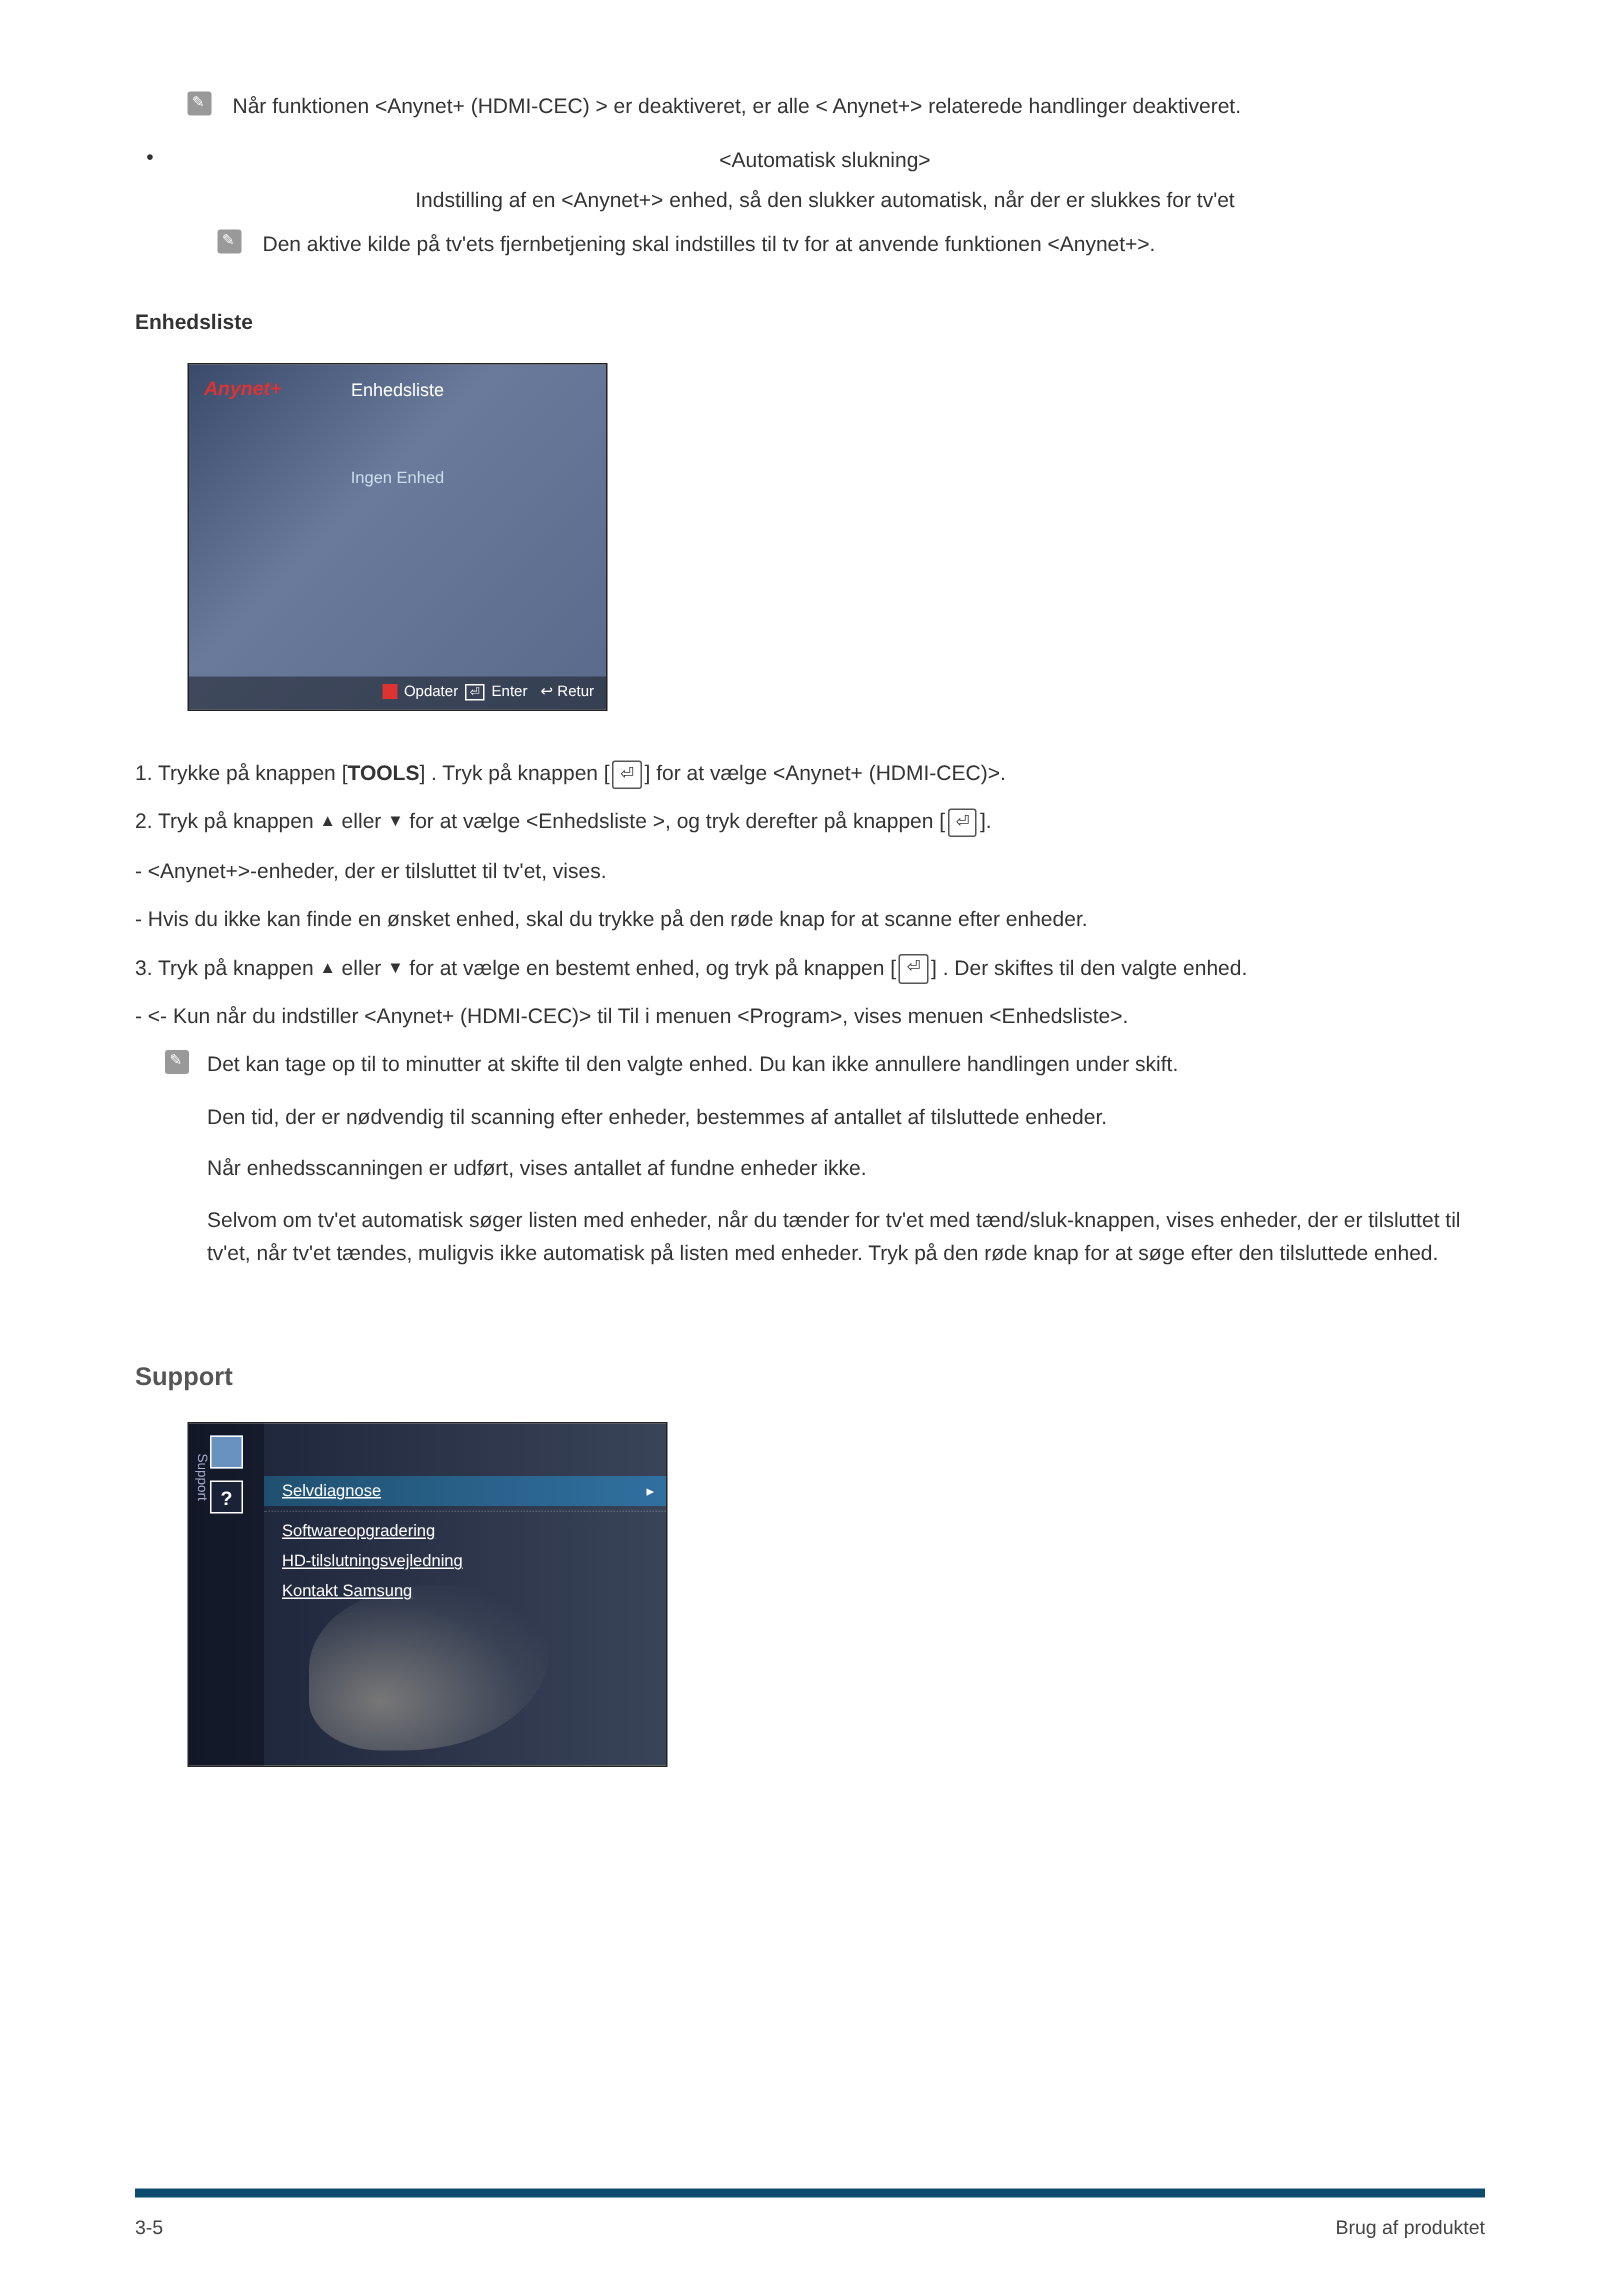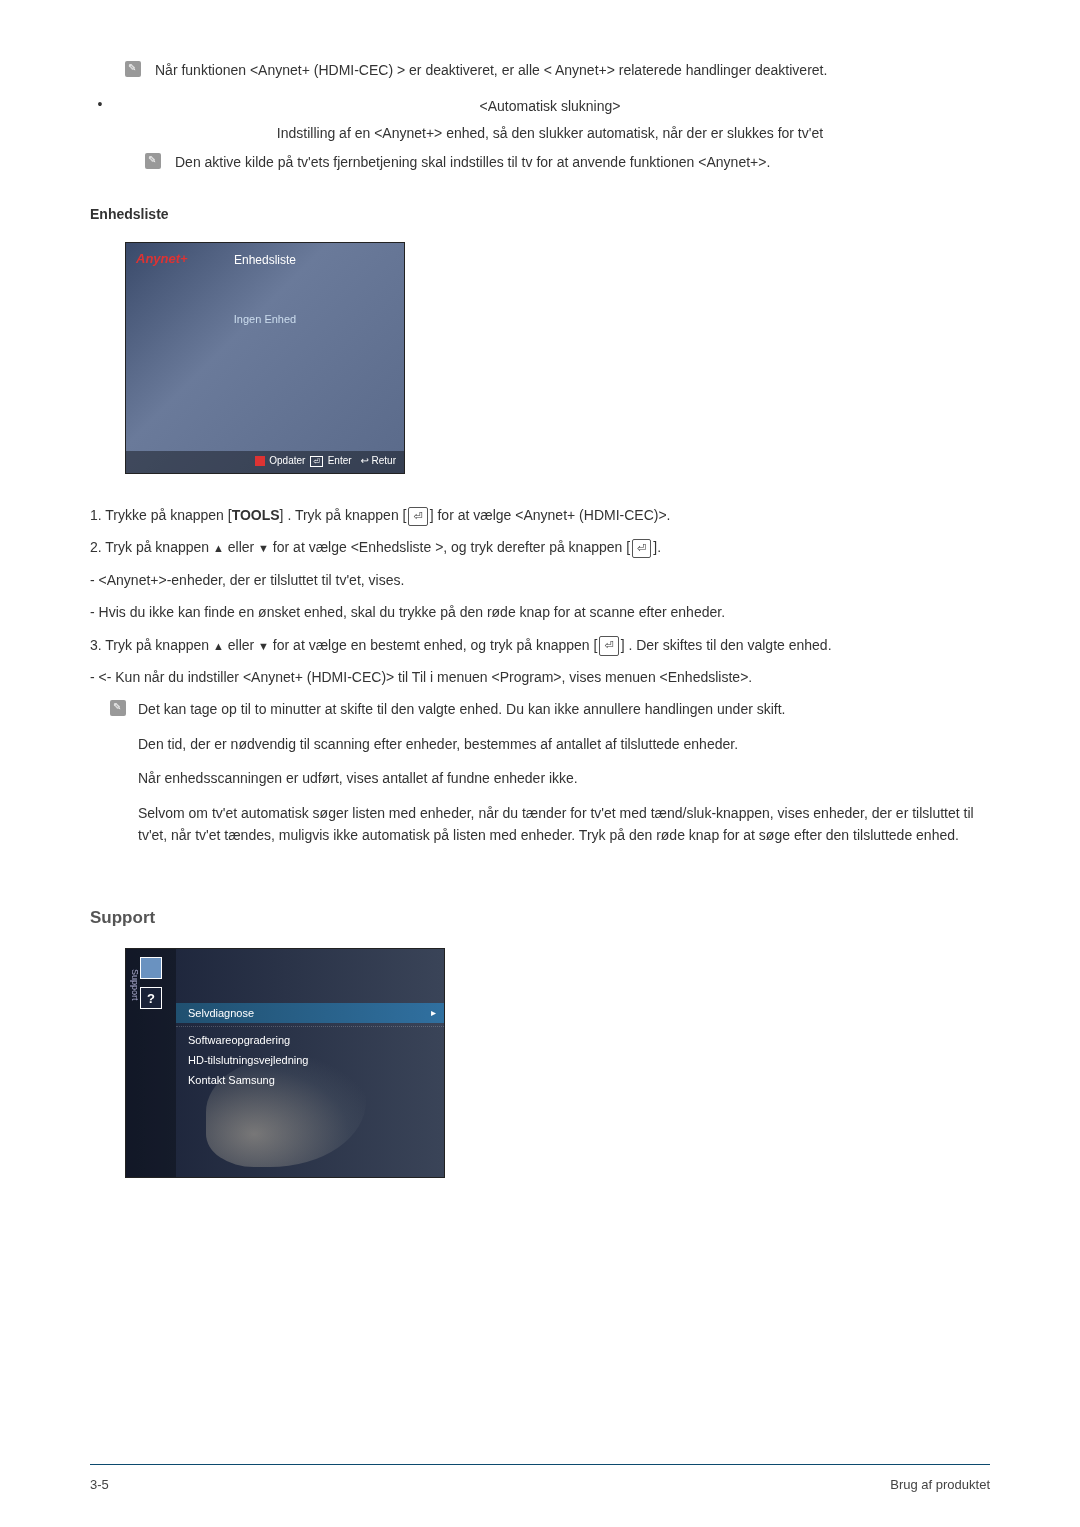--- a/index.html
+++ b/index.html
@@ -32,40 +32,40 @@
     .scr1 .footer { position: absolute; bottom: 0; left: 0; right: 0; height: 22px; background: rgba(0,0,0,0.4); text-align: right; padding: 4px 8px 0 0; font-size: 10px; }
     .scr1 .footer .redsq { display:inline-block; width:10px; height:10px; background:#d33; vertical-align:middle; margin-right:2px; }
     .scr1 .footer .enter-icon { display:inline-block; border:1px solid #fff; padding:0 2px; font-size:8px; margin:0 2px; }
 
     
     .scr2 { width: 320px; height: 230px; background: linear-gradient(90deg, #1a2238 0%, #3a4458 100%); margin: 15px 0 20px 35px; position: relative; color: #fff; font-size: 11px; border: 1px solid #222; display:flex; }
     .scr2 .side { width: 50px; background: rgba(0,0,0,0.3); display:flex; flex-direction:column; align-items:center; padding-top:8px; position:relative; }
     .scr2 .side .ico1 { width:22px; height:22px; background:#6a92c0; border:1px solid #fff; margin-bottom:8px; }
     .scr2 .side .ico2 { width:22px; height:22px; background:#1a2238; border:1px solid #fff; display:flex; align-items:center; justify-content:center; font-weight:bold; font-size:13px; }
     .scr2 .side .vlabel { position:absolute; left:4px; top:20px; writing-mode:vertical-rl; font-size:9px; color:#aac; }
-    .scr2 .content { flex:1; padding-top:54px; position:relative; }
+    .scr2 .content { flex:1; padding-top:35px; position:relative;text-decoration:underline; }
     .scr2 .bg-decor { position:absolute; left:30px; bottom:10px; width:160px; height:110px; background: radial-gradient(ellipse at 30% 70%, rgba(200,190,170,0.5) 0%, rgba(100,110,120,0.2) 60%, transparent 80%); border-radius:50% 40% 60% 30%; }
     .scr2 .item { padding: 4px 12px; font-size: 11px; position:relative; }
     .scr2 .item.sel { background: linear-gradient(90deg, #205070 0%, #3070a0 100%); }
     .scr2 .item.sel::after { content:"▸"; position:absolute; right:8px; top:4px; font-size:10px; }
     .scr2 .sep { margin: 3px 0; border-top:1px dotted rgba(255,255,255,0.2); }
 
     .icon-enter { display:inline-block; border:1px solid #555; border-radius:2px; padding:0 4px; font-size:11px; vertical-align:middle; margin:0 2px; }
     .tri-up { font-size:11px; vertical-align:middle; }
     .tri-dn { font-size:11px; vertical-align:middle; }
 
     .step { margin: 10px 0 10px 0; line-height:1.6; }
     .dash { margin: 10px 0 10px 0; line-height:1.6; }
 
     .note-block { margin-left: 20px; margin-top: 10px; }
     .note-block .note-row { display:flex; margin-bottom:14px; }
     .note-block .note-row .ic { flex: 0 0 28px; }
     .note-block .note-row .tx { flex: 1; line-height:1.6; }
 
-    .page-footer { position: absolute; bottom: 35px; left: 90px; right: 90px; display:flex; justify-content:space-between; font-size: 13px; color:#444; border-top:1px solid #0c4a6e; padding-top:12px; }
+    .page-footer { position: absolute; bottom: 35px; left: 90px; right: 90px; display:flex; justify-content:space-between; font-size: 13px; color:#444; border-top:6px solid #0c4a6e; padding-top:12px; }
   </style>
 </head>
 <body>
 
 <div class="note-line">
   <div class="icon-col"><span class="note-icon"></span></div>
   <div class="text-col">Når funktionen &lt;Anynet+ (HDMI-CEC) &gt; er deaktiveret, er alle &lt; Anynet+&gt; relaterede handlinger deaktiveret.</div>
 </div>
 
 <div class="bullet-line">

